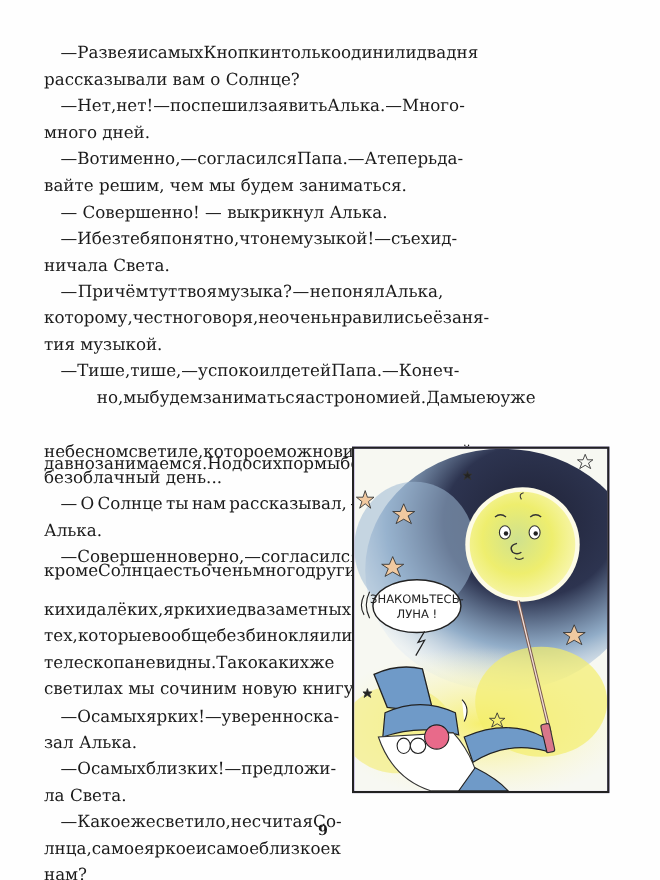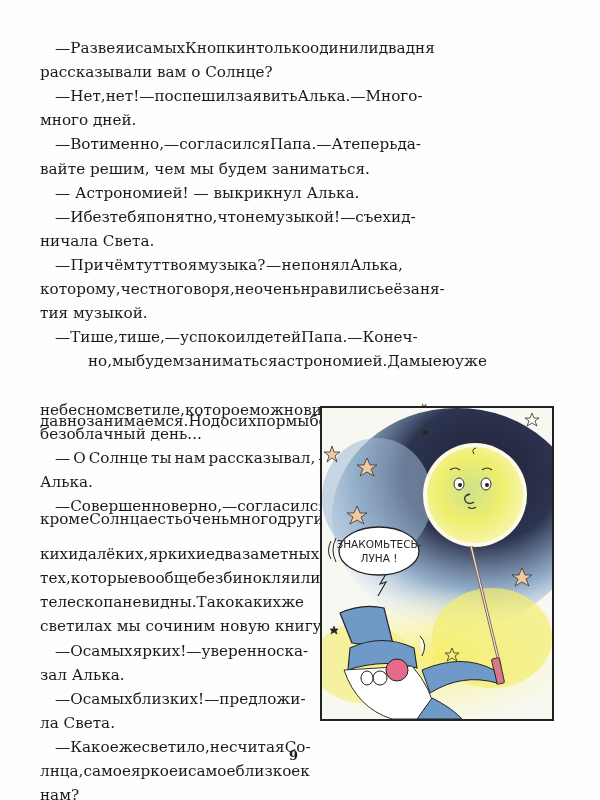--- a/index.html
+++ b/index.html
@@ -52,21 +52,21 @@
         <span>именно,</span>
         <span>—</span>
         <span>согласился</span>
         <span>Папа.</span>
         <span>—</span>
         <span>А</span>
         <span>теперь</span>
         <span>да-</span>
       </div>
       <div class="line" style="top: 160.5px; left: 40px;">вайте решим, чем мы будем заниматься.</div>
-      <div class="line" style="top: 184.6px; left: 55px;">— Астрономией! — выкрикнул Алька.</div>
+      <div class="line" style="top: 184.6px; left: 55px;">— Совершенно! — выкрикнул Алька.</div>
       <div class="line just" style="top: 208.7px; left: 55px; width: 348px;">
         <span>—</span>
         <span>И</span>
         <span>без</span>
         <span>тебя</span>
         <span>понятно,</span>
         <span>что</span>
         <span>не</span>
         <span>музыкой!</span>
         <span>—</span>

